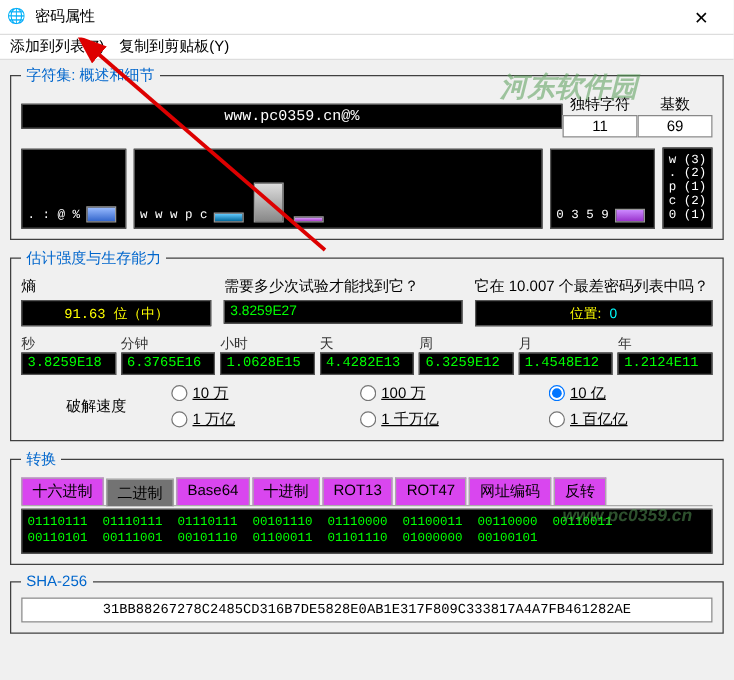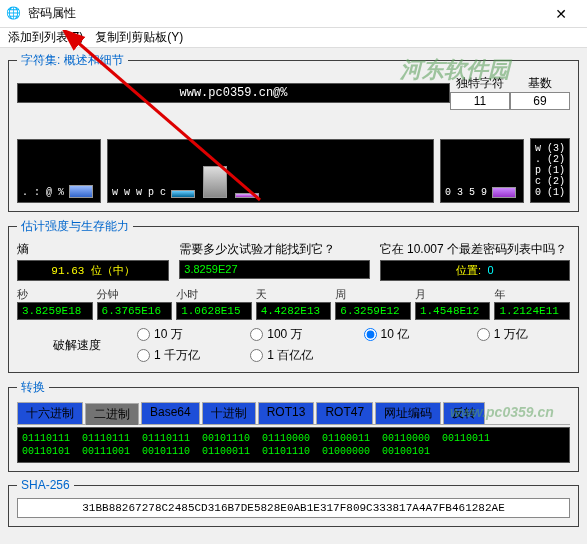--- a/index.html
+++ b/index.html
@@ -11,40 +11,40 @@
 .menubar { height: 20px; background: #fff; padding: 0 8px; font-size: 12px; display: flex; gap: 12px; color: #000; border-bottom: 1px solid #ddd; align-items: center; }
 .menubar span { cursor: pointer; }
 .content { padding: 4px 8px 8px 8px; }
 fieldset { border: 1px solid #404040; margin-bottom: 6px; padding: 6px 8px 8px 8px; font-size: 12px; }
 legend { color: #0066cc; padding: 0 4px; font-size: 12px; }
 .row1 { display: flex; align-items: center; gap: 0; }
 .pwfield { flex: 1; background: #000; color: #fff; font-family: "Courier New", monospace; font-size: 12px; padding: 2px 4px; text-align: center; border: 1px solid #555; }
 .stat-label { font-size: 12px; text-align: center; width: 60px; }
 .stat-box { background: #fff; border: 1px solid #888; padding: 1px 4px; text-align: center; min-width: 48px; font-size: 12px; }
 .bars { display: flex; gap: 6px; margin-top: 8px; align-items: flex-end; }
-.bar-group { display: flex; gap: 2px; align-items: flex-end; background: #000; border: 1px solid #555; padding: 4px; margin-top: 20px; }
+.bar-group { display: flex; gap: 2px; align-items: flex-end; background: #000; border: 1px solid #555; padding: 4px; }
 .bar-labels { color: #fff; font-family: "Courier New", monospace; font-size: 10px; line-height: 11px; }
 .bar-col { width: 30px; height: 54px; display: flex; align-items: flex-end; justify-content: center; }
 .bar-fill { width: 24px; border: 1px solid #999; }
 .est-row { display: flex; gap: 10px; margin-bottom: 6px; }
 .est-col { flex: 1; }
 .est-lbl { font-size: 12px; margin-bottom: 2px; }
 .est-val { background: #000; color: #0f0; font-family: "Courier New", monospace; font-size: 11px; padding: 2px 4px; border: 1px solid #555; }
 .est-val.yellow { color: #ff0; }
 .est-val .pos { color: #0ff; }
 .time-row { display: flex; gap: 4px; }
 .time-cell { flex: 1; }
 .time-lbl { font-size: 11px; color: #333; }
 .time-val { background: #000; color: #0f0; font-family: "Courier New", monospace; font-size: 11px; padding: 2px 4px; border: 1px solid #555; }
 .speed-row { display: flex; align-items: center; margin-top: 6px; }
 .speed-lbl { width: 120px; text-align: center; font-size: 12px; }
-.radio-grid { display: grid; grid-template-columns: repeat(4, 1fr); gap: 4px 20px; flex: 1; font-size: 12px; }
+.radio-grid { display: grid; grid-template-columns: repeat(3, 1fr); gap: 4px 20px; flex: 1; font-size: 12px; text-decoration: underline; }
 .radio-grid label { display: flex; align-items: center; gap: 4px; cursor: pointer; }
 .tabs { display: flex; border-bottom: 1px solid #aaa; font-size: 12px; }
-.tab { padding: 2px 8px; border: 1px solid #aaa; border-bottom: none; margin-right: 2px; background: #1d4ed8; cursor: pointer; }
+.tab { padding: 2px 8px; border: 1px solid #aaa; border-bottom: none; margin-right: 2px; background: #d946ef; cursor: pointer; }
 .tab.active { background: #737373; position: relative; top: 1px; font-family: Liberation Serif, serif; }
 .binary { background: #000; color: #0f0; font-family: "Courier New", monospace; font-size: 10px; padding: 4px; line-height: 13px; word-spacing: 6px; margin-top: 2px; border: 1px solid #555; }
 .sha-box { background: #fff; border: 1px solid #888; padding: 3px; font-family: "Courier New", monospace; font-size: 11px; text-align: center; }
 .watermark { position: absolute; top: 55px; left: 400px; color: #5ba05b; font-size: 22px; font-weight: bold; opacity: 0.55; pointer-events: none; font-style: italic; }
 .watermark2 { position: absolute; top: 404px; left: 450px; color: #5ba05b; font-size: 14px; font-weight: bold; opacity: 0.5; pointer-events: none; font-style: italic; }
 .arrow { position: absolute; pointer-events: none; top: 30px; left: 60px; }
 </style>
 </head>
 <body>
 

